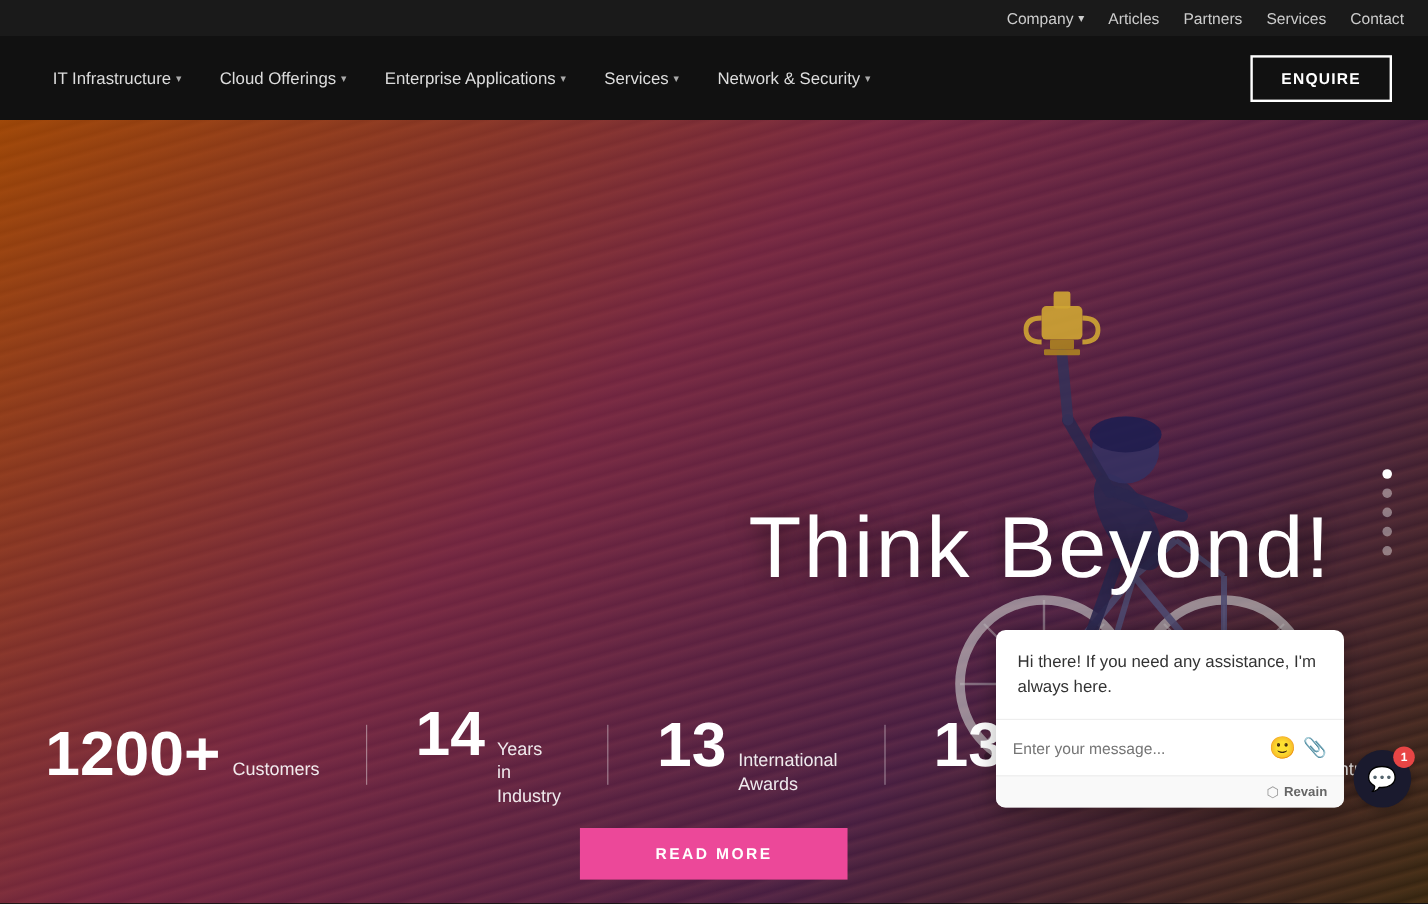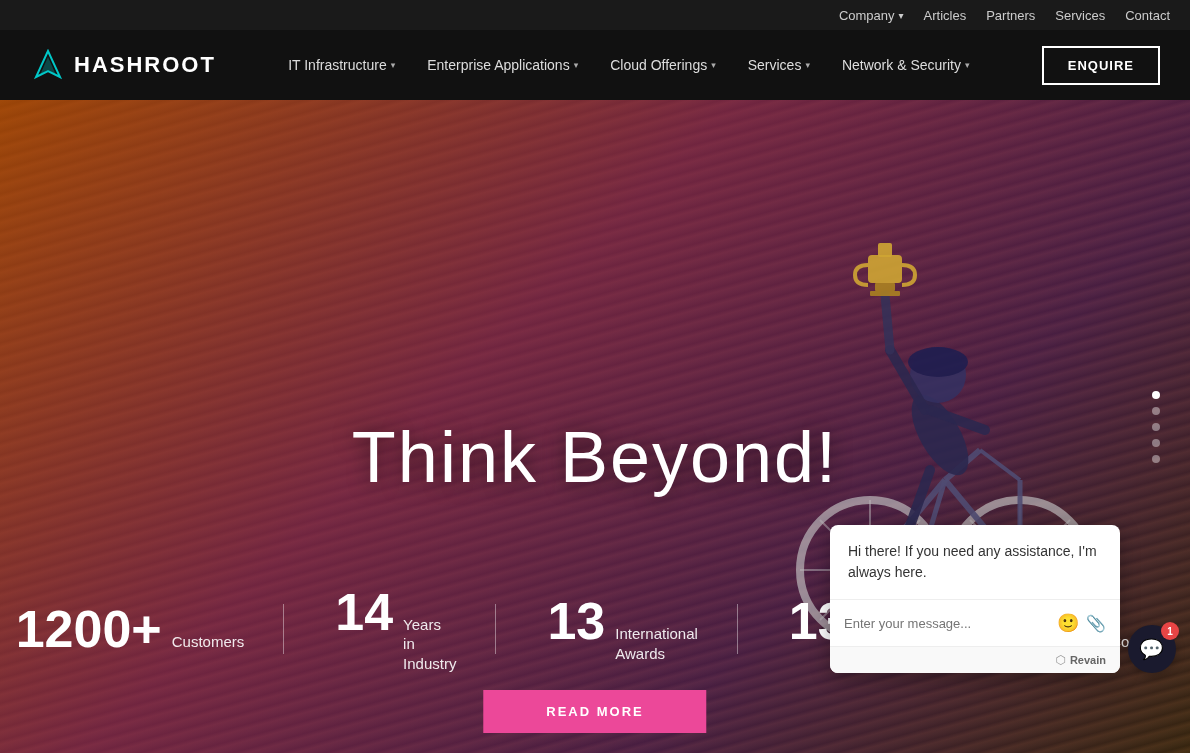--- a/index.html
+++ b/index.html
@@ -121,21 +121,21 @@
       inset: 0;
       background: linear-gradient(135deg, rgba(200,80,0,0.65) 0%, rgba(150,30,100,0.55) 40%, rgba(80,0,150,0.35) 70%, rgba(0,0,0,0.2) 100%);
     }
 
     .hero-content {
       position: absolute;
       inset: 0;
       display: flex;
       flex-direction: column;
       justify-content: center;
-      align-items: center;
+      align-items: flex-end;
       padding: 0 80px;
     }
     .hero-title {
       font-size: 72px;
       font-weight: 300;
       color: #fff;
       letter-spacing: 2px;
       text-shadow: 0 2px 20px rgba(0,0,0,0.5);
       margin-bottom: 0;
       position: relative;
@@ -144,21 +144,21 @@
 
     
     .stats-bar {
       position: absolute;
       bottom: 80px;
       left: 0;
       right: 0;
       display: flex;
       align-items: center;
       justify-content: center;
-      gap: 11px;
+      gap: 0;
       padding: 0 60px;
     }
     .stat-item {
       display: flex;
       align-items: baseline;
       gap: 10px;
       padding: 0 40px;
       color: #fff;
       position: relative;
     }
@@ -325,38 +325,29 @@
 
 <div class="top-bar">
   <span class="company-link">Company</span>
   <a>Articles</a>
   <a>Partners</a>
   <a>Services</a>
   <a>Contact</a>
 </div>
 
 <nav class="nav">
-  <a class="logo">
-    <div class="logo-icon">
-      <svg width="32" height="32" viewBox="0 0 32 32">
-        <polygon points="16,2 4,28 16,22 28,28" fill="none" stroke="#00c8c8" stroke-width="2"></polygon>
-        <polygon points="16,8 8,26 16,21 24,26" fill="rgba(0,200,200,0.3)"></polygon>
-      </svg>
-    </div>
-    <span>HASHROOT</span>
-  </a>
   <ul class="nav-links">
     <li>
         <a>IT Infrastructure</a>
       </li>
     <li>
-        <a>Enterprise Applications</a>
+        <a>Cloud Offerings</a>
       </li>
     <li>
-        <a>Cloud Offerings</a>
+        <a>Enterprise Applications</a>
       </li>
     <li>
         <a>Services</a>
       </li>
     <li>
         <a>Network &amp; Security</a>
       </li>
   </ul>
   <button class="enquire-btn">ENQUIRE</button>
 </nav>

